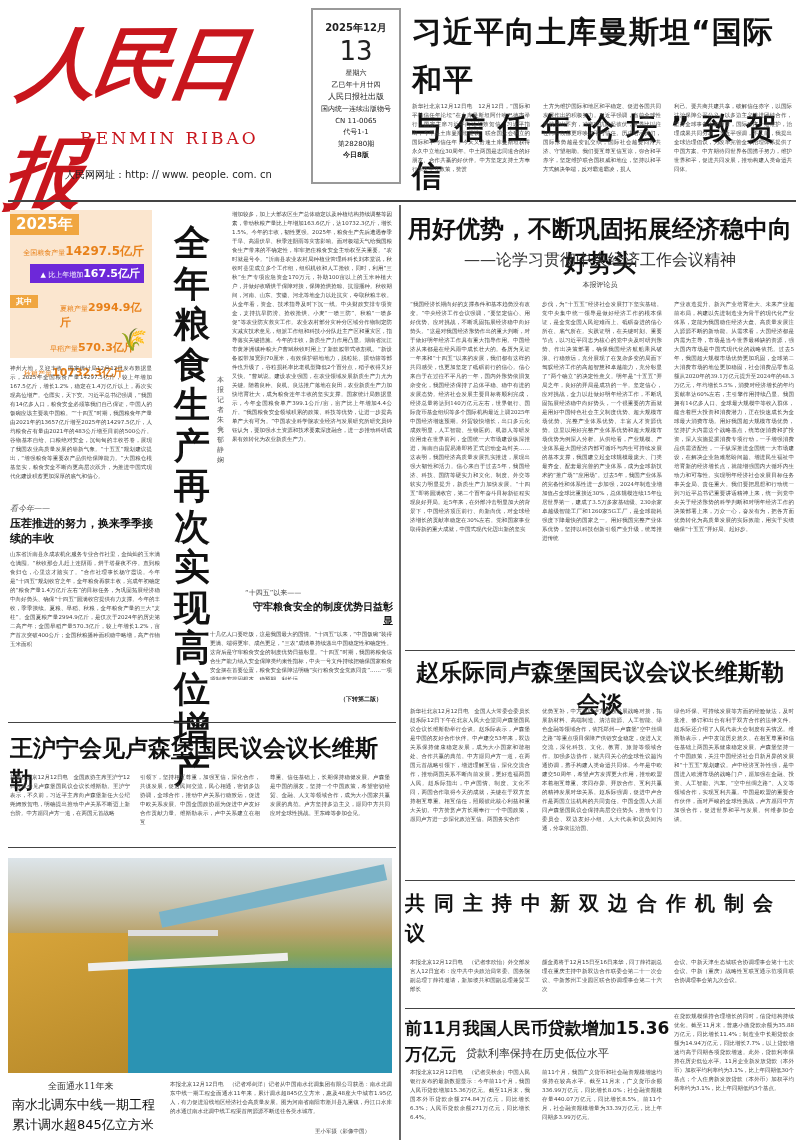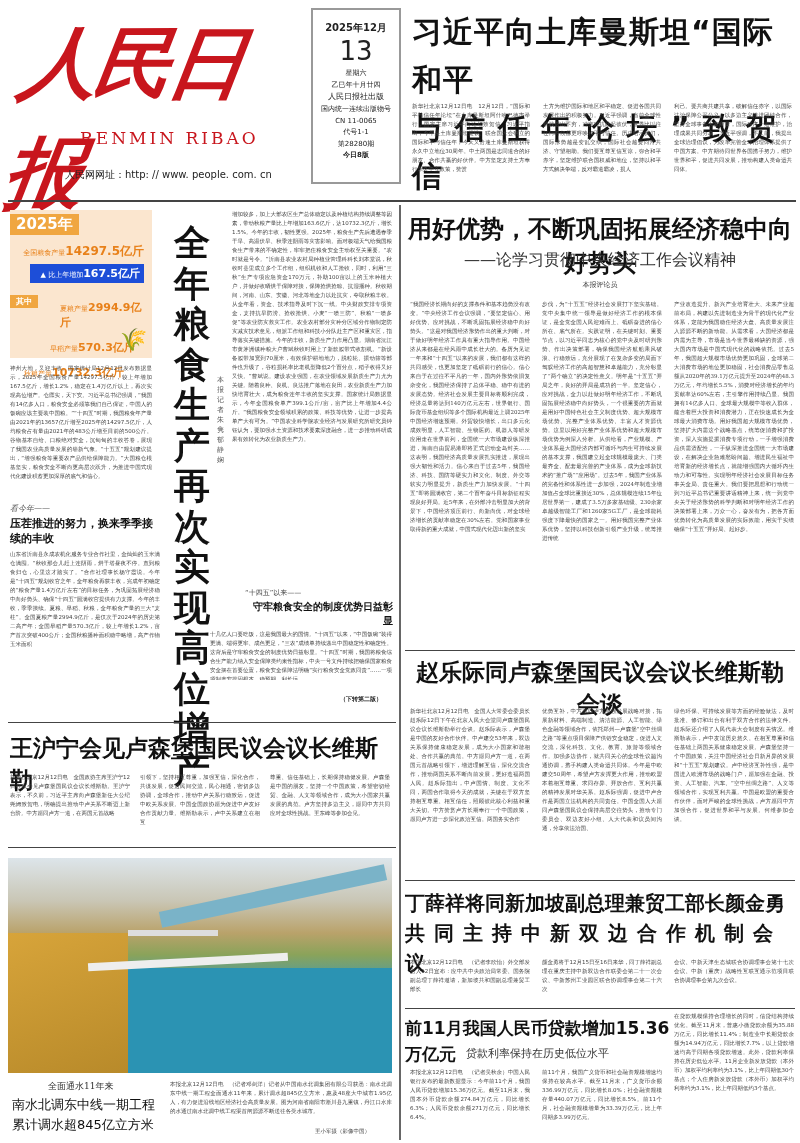--- a/index.html
+++ b/index.html
@@ -63,21 +63,21 @@
 <div class="abs col" style="left:543px;top:102px;width:118px;height:88px">土方为维护国际和地区和平稳定、促进各国共同发展作出的积极努力。习近平强调，当前全球性挑战层出不穷，冲突对抗此起彼伏，世界比以往任何时候都更呼唤和平与信任。历史昭示我们，国际形势越是变乱交织，国际社会越要同舟共济、守望相助。我们要互尊互信互谅，弥合和平赤字，坚定维护联合国权威和地位，坚持以和平方式解决争端，反对霸道霸凌，损人</div>
 <div class="abs col" style="left:674px;top:102px;width:118px;height:88px">利己。要共商共建共享，破解信任赤字，以国际法治保障公平公义，以多边主义推进团结合作，坚持全球事务大家商量，国际秩序一道维护，治理成果共同分享。习近平强调，不久前，我提出全球治理倡议，为改革完善全球治理体系提供了中国方案。中方期待同世界各国携手努力，维护世界和平，促进共同发展，推动构建人类命运共同体。</div>
 
 <div class="abs rule" style="left:8px;top:200px;width:788px"></div>
 
 <div class="abs infobox">
   <div style="margin-top:4px"><span class="tag">2025年</span></div>
   <div style="text-align:right;padding-right:8px;margin-top:8px;font-size:7px;color:#e8811a">
     <span>全国粮食产量</span><span class="orange" style="font-size:12px">14297.5亿斤</span>
   </div>
-  <div style="margin:4px 8px 0 20px;background:#1d4ed8;color:#fff;font-size:7px;padding:2px 4px;text-align:right">
+  <div style="margin:4px 8px 0 20px;background:#6d28d9;color:#fff;font-size:7px;padding:2px 4px;text-align:right">
     <span>▲</span>
     <span>比上年增加</span><span style="font-size:11px;font-weight:bold">167.5亿斤</span>
   </div>
   <div style="margin-top:6px"><span class="tag" style="font-size:8px">其中</span></div>
   <div style="font-size:7px;color:#e8811a;padding-left:50px;margin-top:-8px"><span>夏粮产量</span><span class="orange" style="font-size:11px">2994.9亿斤</span></div>
   <div style="font-size:7px;color:#e8811a;padding-left:40px;margin-top:10px"><span>早稻产量</span><span class="orange" style="font-size:11px">570.3亿斤</span></div>
   <div style="font-size:7px;color:#e8811a;padding-left:14px;margin-top:10px"><span>秋粮产量</span><span class="orange" style="font-size:11px">10732.3亿斤</span></div>
   <div style="position:absolute;right:4px;bottom:6px;font-size:22px;color:#d9a24a">🌾</div>
 </div>
 
@@ -126,21 +126,20 @@
 </div>
 <div class="abs" style="left:48px;top:1080px;font-size:9px;font-family:'DejaVu Serif',serif;color:#333">全面通水11年来</div>
 <div class="abs" style="left:12px;top:1095px;width:155px;font-size:13px;line-height:20px;color:#111">
   <div>南水北调东中线一期工程</div>
   <div>累计调水超845亿立方米</div>
 </div>
 <div class="abs col" style="left:170px;top:1080px;width:222px;height:55px">本报北京12月12日电　（记者邓剑洋）记者从中国南水北调集团有限公司获悉：南水北调东中线一期工程全面通水11年来，累计调水超845亿立方米，惠及48座大中城市1.95亿人，有力促进沿线地区经济社会高质量发展。图为河南省南阳市淅川县九重镇，丹江口水库的水通过南水北调中线工程渠首闸源源不断送往各受水城市。</div>
 <div class="abs" style="left:315px;top:1128px;font-size:5.5px;color:#444">王小军摄（影像中国）</div>
 
 <div class="abs hl h-ding">
-  <div>丁薛祥将同新加坡副总理兼贸工部长颜金勇</div>
   <div style="letter-spacing:9px">共同主持中新双边合作机制会议</div>
 </div>
 <div class="abs col" style="left:410px;top:958px;width:120px;height:45px">本报北京12月12日电　（记者李欣怡）外交部发言人12日宣布：应中共中央政治局常委、国务院副总理丁薛祥邀请，新加坡共和国副总理兼贸工部长</div>
 <div class="abs col" style="left:542px;top:958px;width:120px;height:45px">颜金勇将于12月15日至16日来华，同丁薛祥副总理在重庆主持中新双边合作联委会第二十一次会议、中新苏州工业园区联合协调理事会第二十六次</div>
 <div class="abs col" style="left:674px;top:958px;width:120px;height:45px">会议、中新天津生态城联合协调理事会第十七次会议、中新（重庆）战略性互联互通示范项目联合协调理事会第九次会议。</div>
 <div class="abs rule" style="left:405px;top:1008px;width:390px;height:1px"></div>
 
 <div class="abs hl h-loan">前11月我国人民币贷款增加15.36万亿元</div>
 <div class="abs sub" style="left:405px;top:1046px;width:265px;font-size:11px">贷款利率保持在历史低位水平</div>
 <div class="abs col" style="left:410px;top:1068px;width:120px;height:70px">本报北京12月12日电　（记者吴秋余）中国人民银行发布的最新数据显示：今年前11个月，我国人民币贷款增加15.36万亿元。截至11月末，我国本外币贷款余额274.84万亿元，同比增长6.3%；人民币贷款余额271万亿元，同比增长6.4%。</div>

